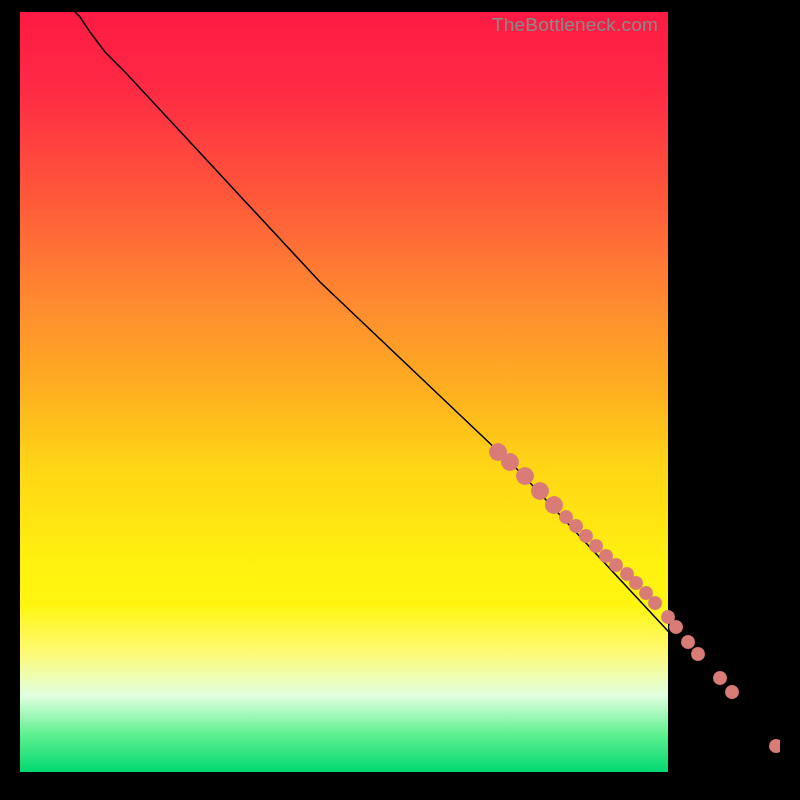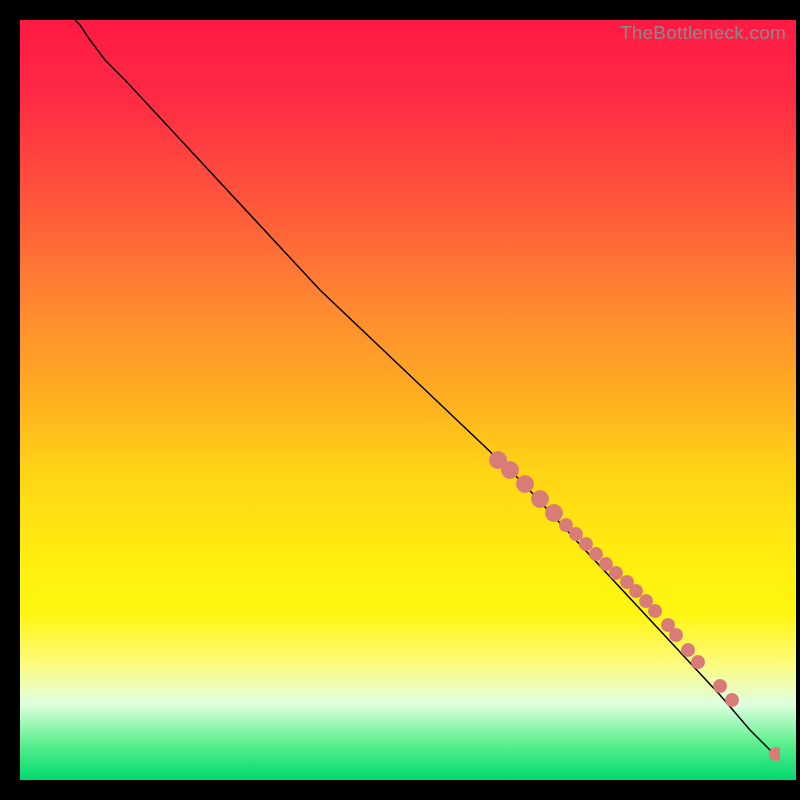--- a/index.html
+++ b/index.html
@@ -1,20 +1,20 @@
 <!DOCTYPE html>
 <html><head>
 <meta charset="utf-8">
 <style>
   html,body{margin:0;padding:0;width:800px;height:800px;background:#000;}
   .stage{position:relative;width:800px;height:800px;background:#000;}
   .chart-area{
     position:absolute;
-    left:20px; top:20px;
-    width:776px; height:760px;
+    left:20px; top:12px;
+    width:648px; height:760px;
     background:linear-gradient(to bottom,
       #ff1a44 0%,
       #ff2a44 10%,
       #ff5a3a 25%,
       #ff8a30 38%,
       #ffb020 50%,
       #ffd615 60%,
       #fff010 72%,
       #fff610 78%,
       #fffa70 84%,

